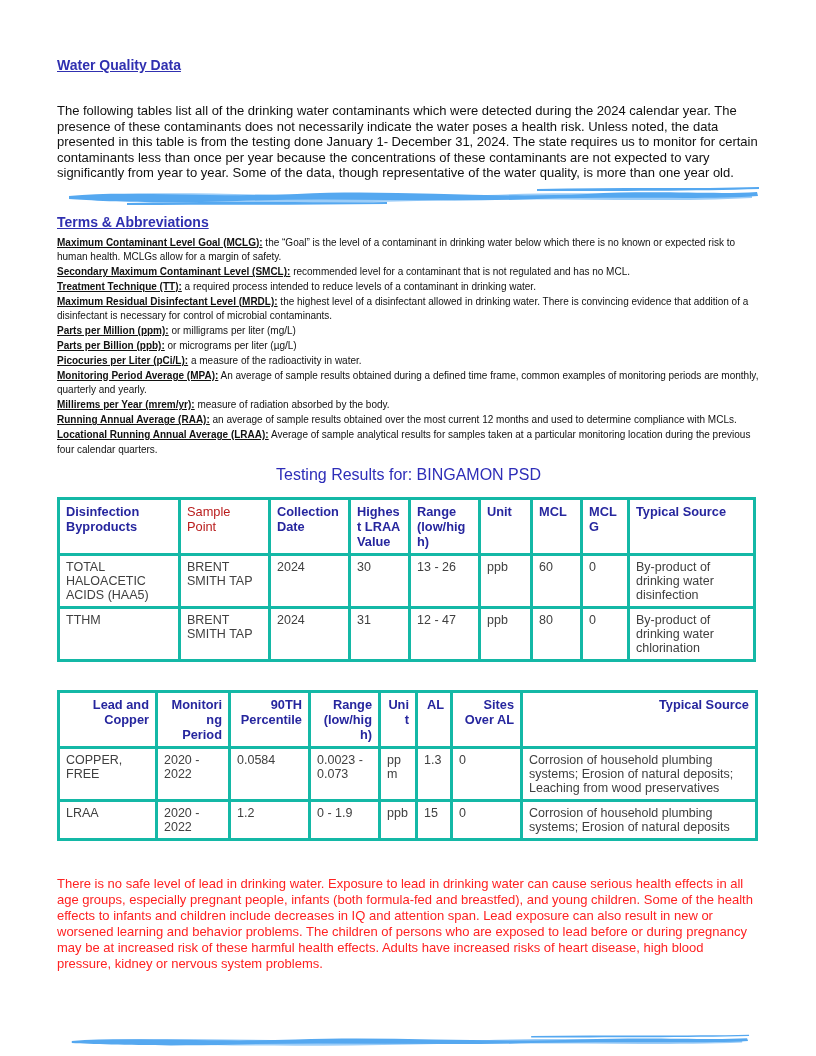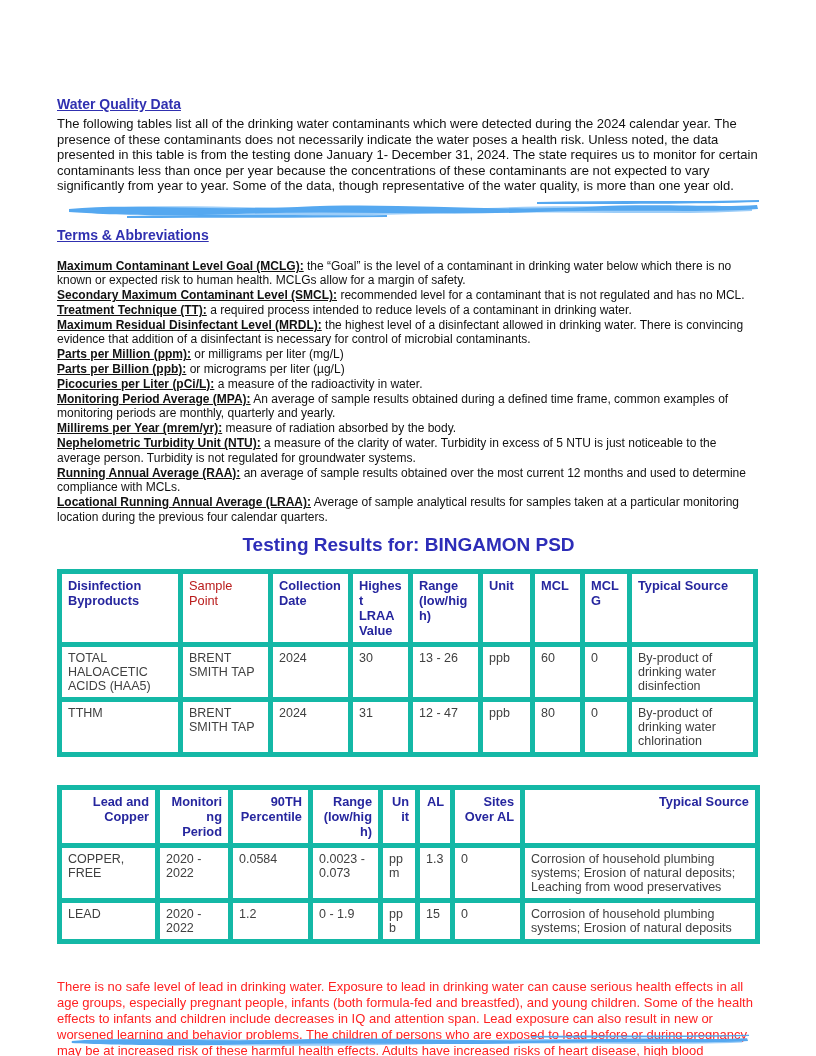--- a/index.html
+++ b/index.html
@@ -3,56 +3,56 @@
 <meta charset="utf-8">
 <style>
   * { margin: 0; padding: 0; box-sizing: border-box; }
   html, body { background: #ffffff; }
   body { font-family: "Liberation Sans", sans-serif; color: #000; }
   .page {
     position: relative;
     width: 816px; height: 1056px;
     background: #fff;
     overflow: hidden;
-    padding: 96px 56px 0 57px;
+    padding: 57px 56px 0 57px;
   }
   .doc-heading {
     color: #3030b0;
     font-size: 14px;
     font-weight: bold;
     text-decoration: underline;
   }
   .intro {
-    margin-top: 4px;
+    margin-top: 30px;
     font-size: 13px;
     line-height: 15.5px;
     color: #111;
   }
   .brush { display: block; margin-top: 5px; }
   .brush svg { display: block; }
   .terms-heading { margin-top: 8px; }
-  .definitions { margin-top: 16px; font-size: 12px; line-height: 14.8px; color: #111; }
+  .definitions { margin-top: 6px; font-size: 10px; line-height: 14.8px; color: #111; }
   .definitions p { margin: 0; }
   .term { font-weight: bold; text-decoration: underline; }
   .results-heading {
     margin-top: 9px;
     text-align: center;
     color: #2d2db8;
-    font-size: 19px;
-    font-weight: bold;
+    font-size: 16px;
+    font-weight: normal;
   }
   table {
     border-collapse: collapse;
     table-layout: fixed;
     font-size: 12.5px;
   }
   .tbl1 { margin-top: 13px; width: 696px; }
   .tbl2 { margin-top: 28px; width: 698px; }
   th, td {
-    border: 5px solid #14b8a6;
+    border: 3px solid #14b8a6;
     vertical-align: top;
     text-align: left;
     padding: 4px 6px;
     word-wrap: break-word;
   }
   th {
     color: #26269e;
     font-weight: bold;
     font-size: 12.8px;
   }
@@ -97,21 +97,20 @@
   <div class="definitions">
     <p><span class="term">Maximum Contaminant Level Goal (MCLG):</span><span> the “Goal” is the level of a contaminant in drinking water below which there is no known or expected risk to human health.  MCLGs allow for a margin of safety.</span></p>
     <p><span class="term">Secondary Maximum Contaminant Level (SMCL):</span><span>  recommended level for a contaminant that is not regulated and has no MCL.</span></p>
     <p><span class="term">Treatment Technique (TT):</span><span> a required process intended to reduce levels of a contaminant in drinking water.</span></p>
     <p><span class="term">Maximum Residual Disinfectant Level (MRDL):</span><span> the highest level of a disinfectant allowed in drinking water. There is convincing evidence that addition of a disinfectant is necessary for control of microbial contaminants.</span></p>
     <p><span class="term">Parts per Million (ppm):</span><span> or milligrams per liter (mg/L)</span></p>
     <p><span class="term">Parts per Billion (ppb):</span><span> or micrograms per liter (µg/L)</span></p>
     <p><span class="term">Picocuries per Liter (pCi/L):</span><span> a measure of the radioactivity in water.</span></p>
     <p><span class="term">Monitoring Period Average (MPA):</span><span> An average of sample results obtained during a defined time frame, common examples of monitoring periods are monthly, quarterly and yearly.</span></p>
     <p><span class="term">Millirems per Year (mrem/yr):</span><span> measure of radiation absorbed by the body.</span></p>
-    <p><span class="term">Nephelometric Turbidity Unit (NTU):</span><span> a measure of the clarity of water.  Turbidity in excess of 5 NTU is just noticeable to the average person.  Turbidity is not regulated for groundwater systems.</span></p>
     <p><span class="term">Running Annual Average (RAA):</span><span>  an average of sample results obtained over the most current 12 months and used to determine compliance with MCLs.</span></p>
     <p><span class="term">Locational Running Annual Average (LRAA):</span><span>  Average of sample analytical results for samples taken at a particular monitoring location during the previous four calendar quarters.</span></p>
   </div>
 
   <div class="results-heading">Testing Results for: BINGAMON PSD</div>
 
   <table class="tbl1">
     <colgroup>
       <col style="width:121px">
         <col style="width:90px">
@@ -186,21 +185,21 @@
       <td>COPPER, FREE</td>
       <td>2020 - 2022</td>
       <td>0.0584</td>
       <td>0.0023 - 0.073</td>
       <td>ppm</td>
       <td>1.3</td>
       <td>0</td>
       <td>Corrosion of household plumbing systems; Erosion of natural deposits; Leaching from wood preservatives</td>
     </tr>
     <tr class="r2">
-      <td>LEAD</td>
+      <td>LRAA</td>
       <td>2020 - 2022</td>
       <td>1.2</td>
       <td>0 - 1.9</td>
       <td>ppb</td>
       <td>15</td>
       <td>0</td>
       <td>Corrosion of household plumbing systems; Erosion of natural deposits</td>
     </tr>
   </tbody>
     </table>

